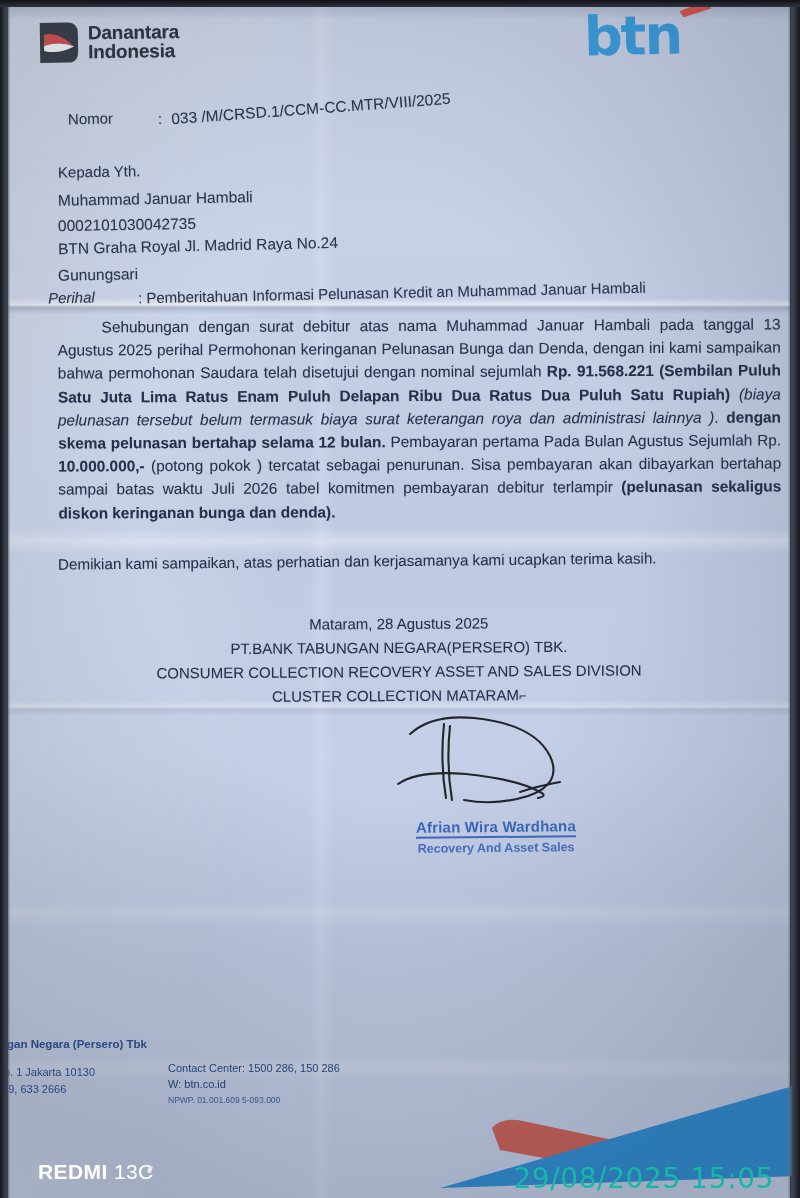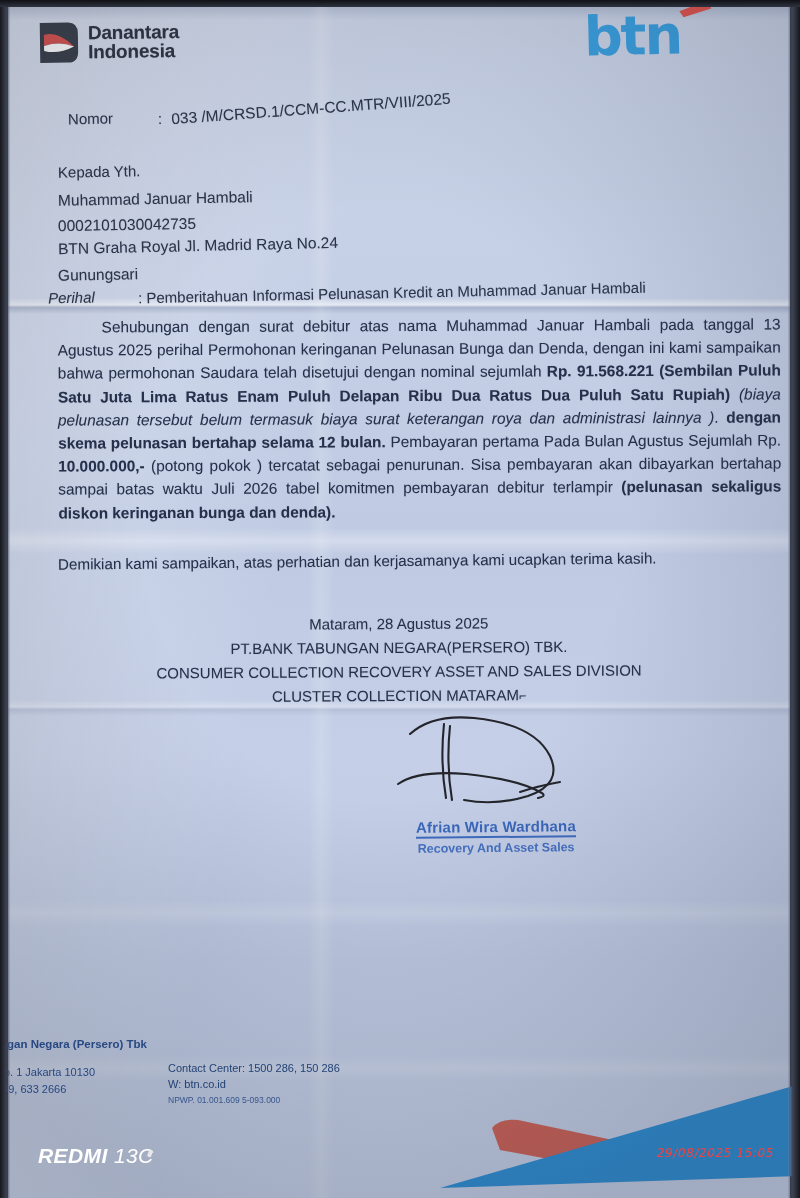--- a/index.html
+++ b/index.html
@@ -135,26 +135,26 @@
   .f-col1 { position: absolute; left: -12px; top: 26px; font-size: 11px; color: #2a4f93;
     line-height: 17px; white-space: nowrap; }
   .f-col2 { position: absolute; left: 160px; top: 22px; font-size: 11px; color: #23477f;
     line-height: 16px; white-space: nowrap; }
   .f-npwp { font-size: 8.5px; color: #3a5f9c; }
 
   
   .corner-gfx { position: absolute; right: -10px; bottom: 6px; width: 360px; height: 112px; overflow: hidden; }
 
   
-  .watermark { position: absolute; left: 0; bottom: 16px; width: 800px; height: 46px; font-style: italic; }
+  .watermark { position: absolute; left: 0; bottom: 0; width: 800px; height: 46px; }
   .wm-redmi { position: absolute; left: 38px; top: 8px; font-size: 21px; color: #ffffff;
     letter-spacing: 0.4px; }
   .wm-redmi b { font-weight: bold; }
   .wm-redmi span.model { font-weight: normal; }
-  .wm-date { position: absolute; right: 26px; top: 10px; font-size: 12px; color: #ef4444;
+  .wm-date { position: absolute; right: 26px; top: 10px; font-size: 28px; color: #14b8a6;
     letter-spacing: 0.6px; font-family: "DejaVu Sans", sans-serif; }
   .wm-dot { position: absolute; left: 148px; top: 14px; width: 4px; height: 7px;
     background: #e8e8e8; transform: rotate(20deg); border-radius: 1px; }
 
   
   .soften { filter: blur(0.28px); }
 </style>
 </head>
 <body>
 

